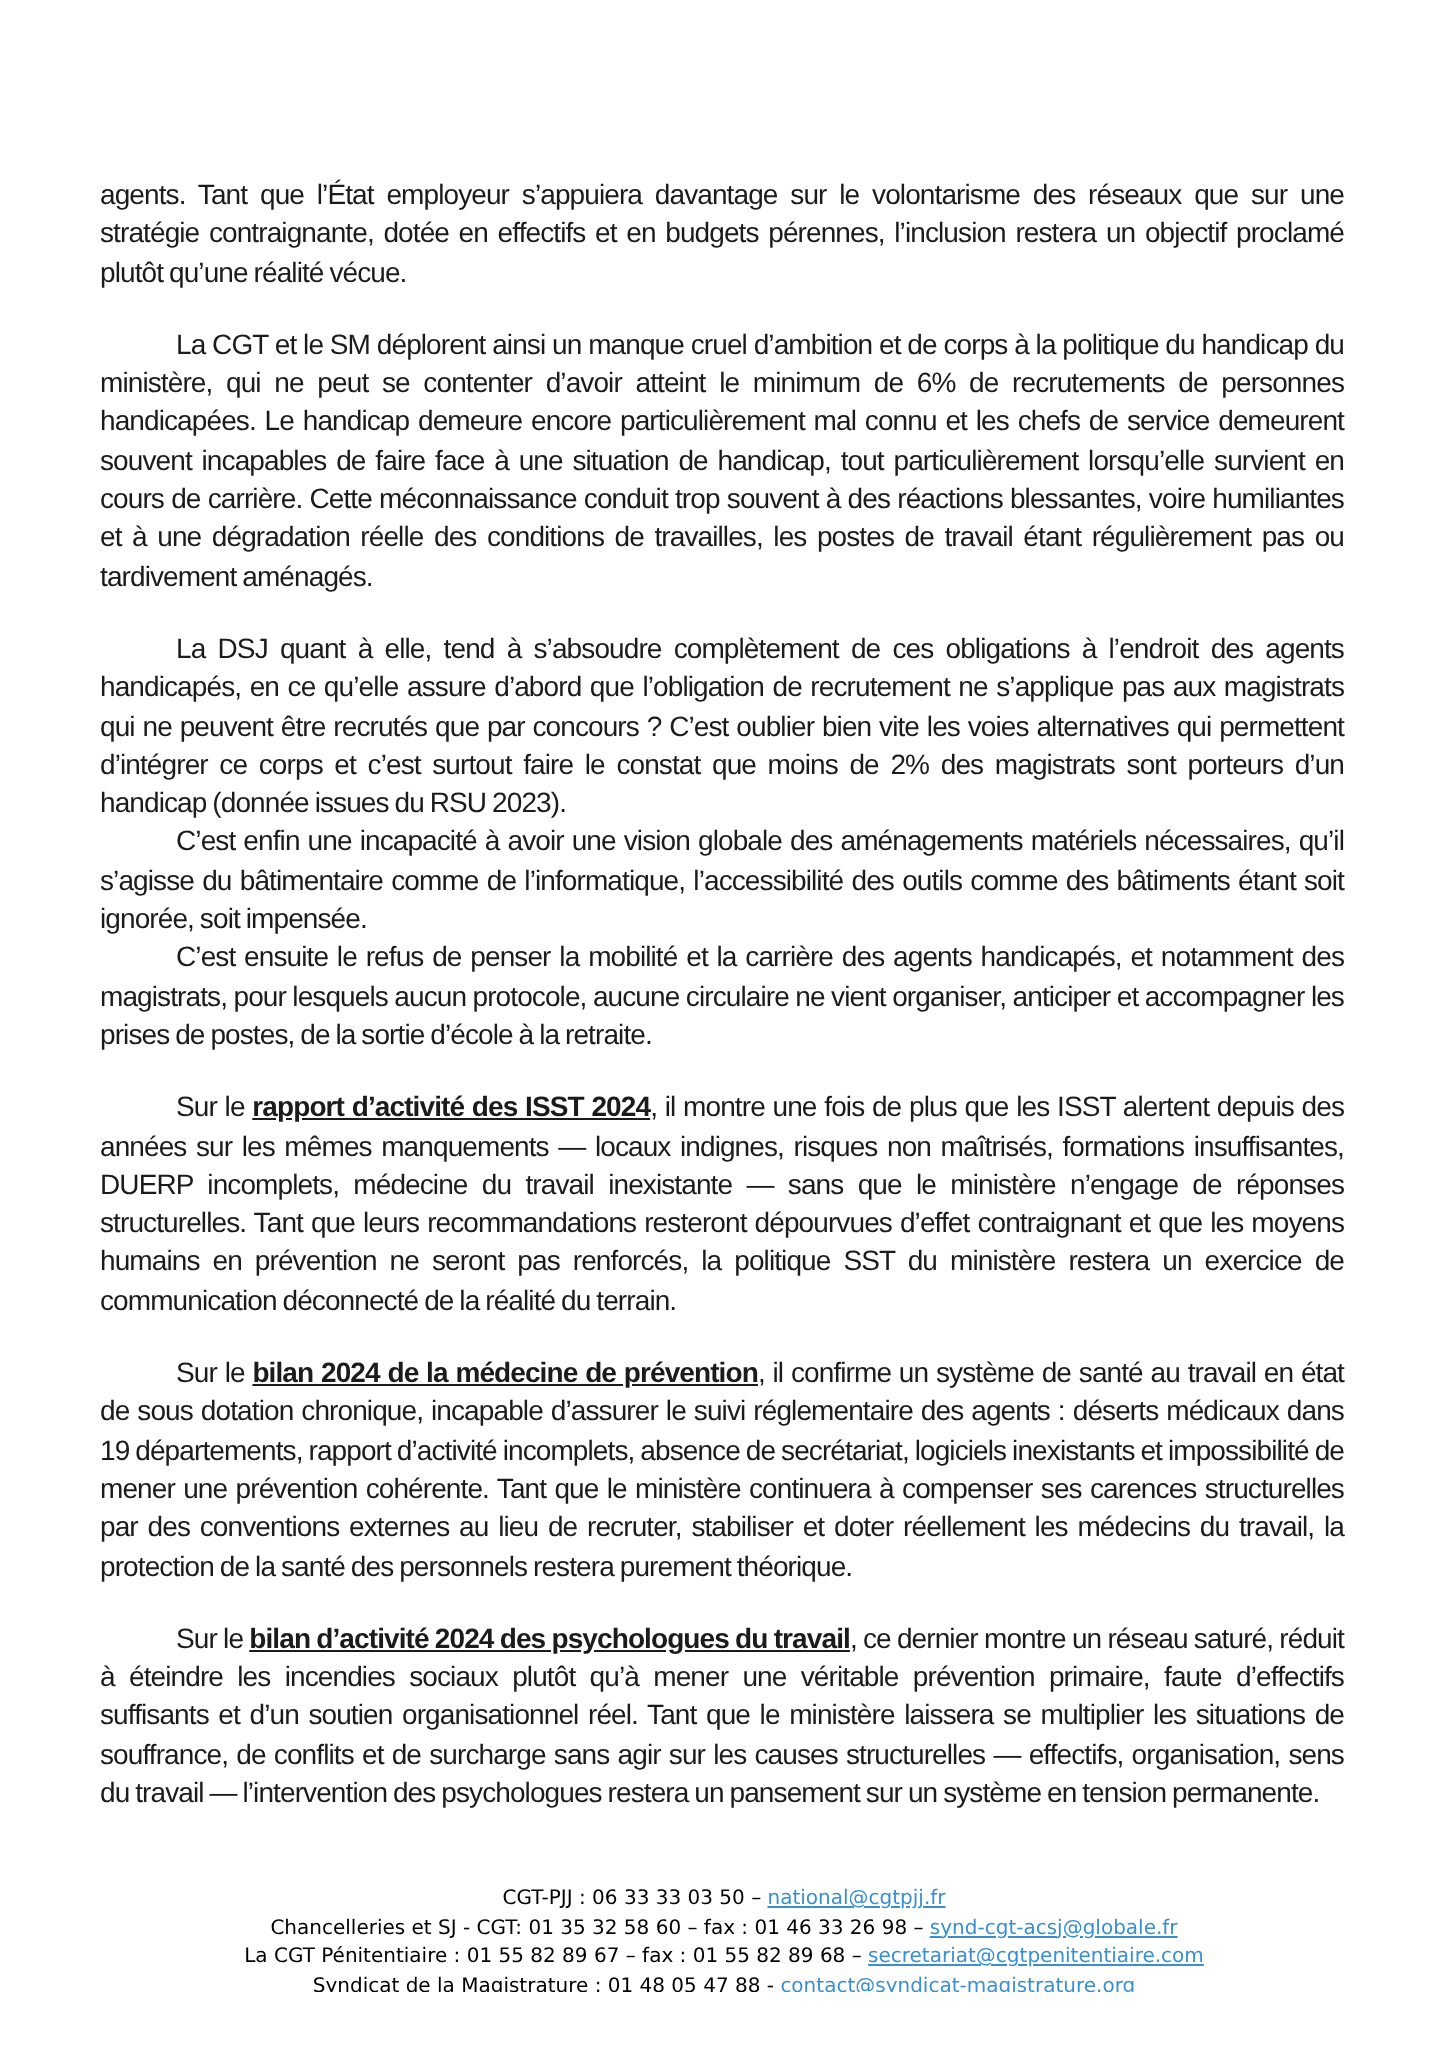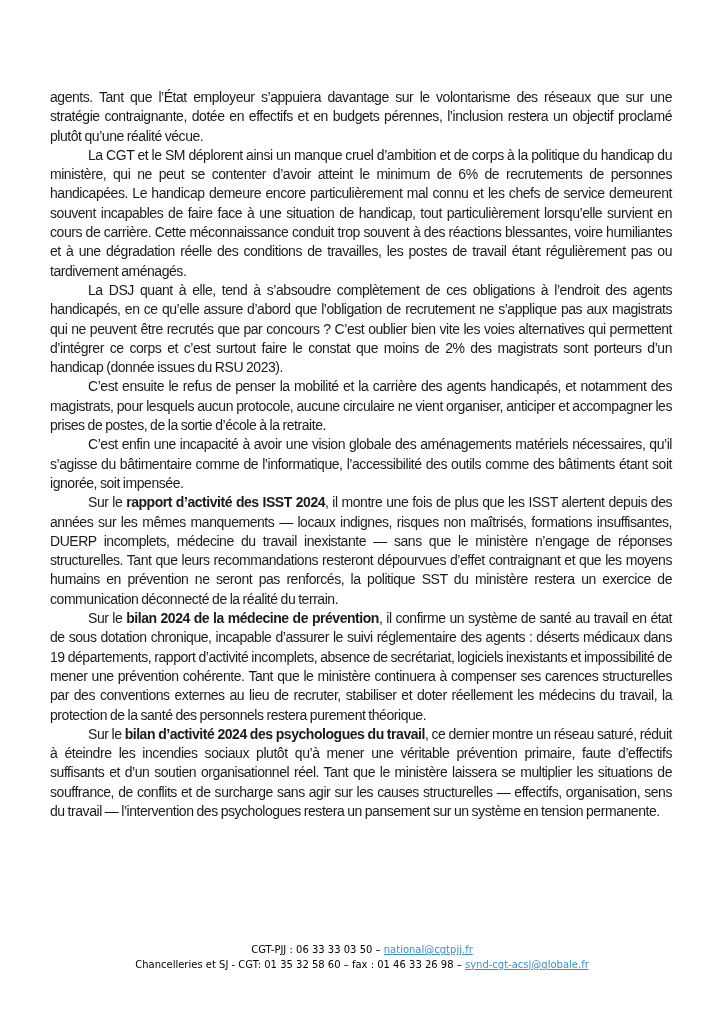--- a/index.html
+++ b/index.html
@@ -27,24 +27,25 @@
     color: #1b1b1b;
     text-align: justify;
   }
   .para {
     margin: 0;
   }
   .indent {
     text-indent: 38px;
   }
   .gap {
-    margin-top: 0;
+    margin-top: 17px;
   }
   .para strong {
     font-weight: bold;
+    text-decoration: underline;
   }
   .footer {
     position: absolute;
     left: 0;
     right: 0;
     top: 943px;
     text-align: center;
     font-family: "DejaVu Sans", sans-serif;
     font-size: 10px;
     line-height: 14.5px;
@@ -65,36 +66,38 @@
 <div class="page">
 
   <div class="content">
 
     <p class="para">agents. Tant que l’État employeur s’appuiera davantage sur le volontarisme des réseaux que sur une stratégie contraignante, dotée en effectifs et en budgets pérennes, l’inclusion restera un objectif proclamé plutôt qu’une réalité vécue.</p>
 
     <p class="para indent gap">La CGT et le SM déplorent ainsi un manque cruel d’ambition et de corps à la politique du handicap du ministère, qui ne peut se contenter d’avoir atteint le minimum de 6% de recrutements de personnes handicapées. Le handicap demeure encore particulièrement mal connu et les chefs de service demeurent souvent incapables de faire face à une situation de handicap, tout particulièrement lorsqu’elle survient en cours de carrière. Cette méconnaissance conduit trop souvent à des réactions blessantes, voire humiliantes et à une dégradation réelle des conditions de travailles, les postes de travail étant régulièrement pas ou tardivement aménagés.</p>
 
     <p class="para indent gap">La DSJ quant à elle, tend à s’absoudre complètement de ces obligations à l’endroit des agents handicapés, en ce qu’elle assure d’abord que l’obligation de recrutement ne s’applique pas aux magistrats qui ne peuvent être recrutés que par concours ? C’est oublier bien vite les voies alternatives qui permettent d’intégrer ce corps et c’est surtout faire le constat que moins de 2% des magistrats sont porteurs d’un handicap (donnée issues du RSU 2023).</p>
 
+    <p class="para indent">C’est enfin une incapacité à avoir une vision globale des aménagements matériels nécessaires, qu’il s’agisse du bâtimentaire comme de l’informatique, l’accessibilité des outils comme des bâtiments étant soit ignorée, soit impensée.</p>
+
     <p class="para indent">C’est ensuite le refus de penser la mobilité et la carrière des agents handicapés, et notamment des magistrats, pour lesquels aucun protocole, aucune circulaire ne vient organiser, anticiper et accompagner les prises de postes, de la sortie d’école à la retraite.</p>
-
-    <p class="para indent">C’est enfin une incapacité à avoir une vision globale des aménagements matériels nécessaires, qu’il s’agisse du bâtimentaire comme de l’informatique, l’accessibilité des outils comme des bâtiments étant soit ignorée, soit impensée.</p>
 
     <p class="para indent gap"><span>Sur le </span><strong>rapport d’activité des ISST 2024</strong><span>, il montre une fois de plus que les ISST alertent depuis des années sur les mêmes manquements — locaux indignes, risques non maîtrisés, formations insuffisantes, DUERP incomplets, médecine du travail inexistante — sans que le ministère n’engage de réponses structurelles. Tant que leurs recommandations resteront dépourvues d’effet contraignant et que les moyens humains en prévention ne seront pas renforcés, la politique SST du ministère restera un exercice de communication déconnecté de la réalité du terrain.</span></p>
 
     <p class="para indent gap"><span>Sur le </span><strong>bilan 2024 de la médecine de prévention</strong><span>, il confirme un système de santé au travail en état de sous dotation chronique, incapable d’assurer le suivi réglementaire des agents : déserts médicaux dans 19 départements, rapport d’activité incomplets, absence de secrétariat, logiciels inexistants et impossibilité de mener une prévention cohérente. Tant que le ministère continuera à compenser ses carences structurelles par des conventions externes au lieu de recruter, stabiliser et doter réellement les médecins du travail, la protection de la santé des personnels restera purement théorique.</span></p>
 
     <p class="para indent gap"><span>Sur le </span><strong>bilan d’activité 2024 des psychologues du travail</strong><span>, ce dernier montre un réseau saturé, réduit à éteindre les incendies sociaux plutôt qu’à mener une véritable prévention primaire, faute d’effectifs suffisants et d’un soutien organisationnel réel. Tant que le ministère laissera se multiplier les situations de souffrance, de conflits et de surcharge sans agir sur les causes structurelles — effectifs, organisation, sens du travail — l’intervention des psychologues restera un pansement sur un système en tension permanente.</span></p>
 
   </div>
 
   <div class="footer">
 
     <div class="footer-line"><span>CGT-PJJ : 06 33 33 03 50 – </span><a class="footer-link">national@cgtpjj.fr</a></div>
 
     <div class="footer-line"><span>Chancelleries et SJ - CGT: 01 35 32 58 60 – fax : 01 46 33 26 98 – </span><a class="footer-link">synd-cgt-acsj@globale.fr</a></div>
 
+    <div class="footer-line"><span>La CGT Pénitentiaire : 01 55 82 89 67 – fax : 01 55 82 89 68 – </span><a class="footer-link">secretariat@cgtpenitentiaire.com</a></div>
 
 
+    <div class="footer-line"><span>Syndicat de la Magistrature : 01 48 05 47 88 - </span><a class="footer-link">contact@syndicat-magistrature.org</a></div>
 
   </div>
 
 </div>
 
 </body></html>

